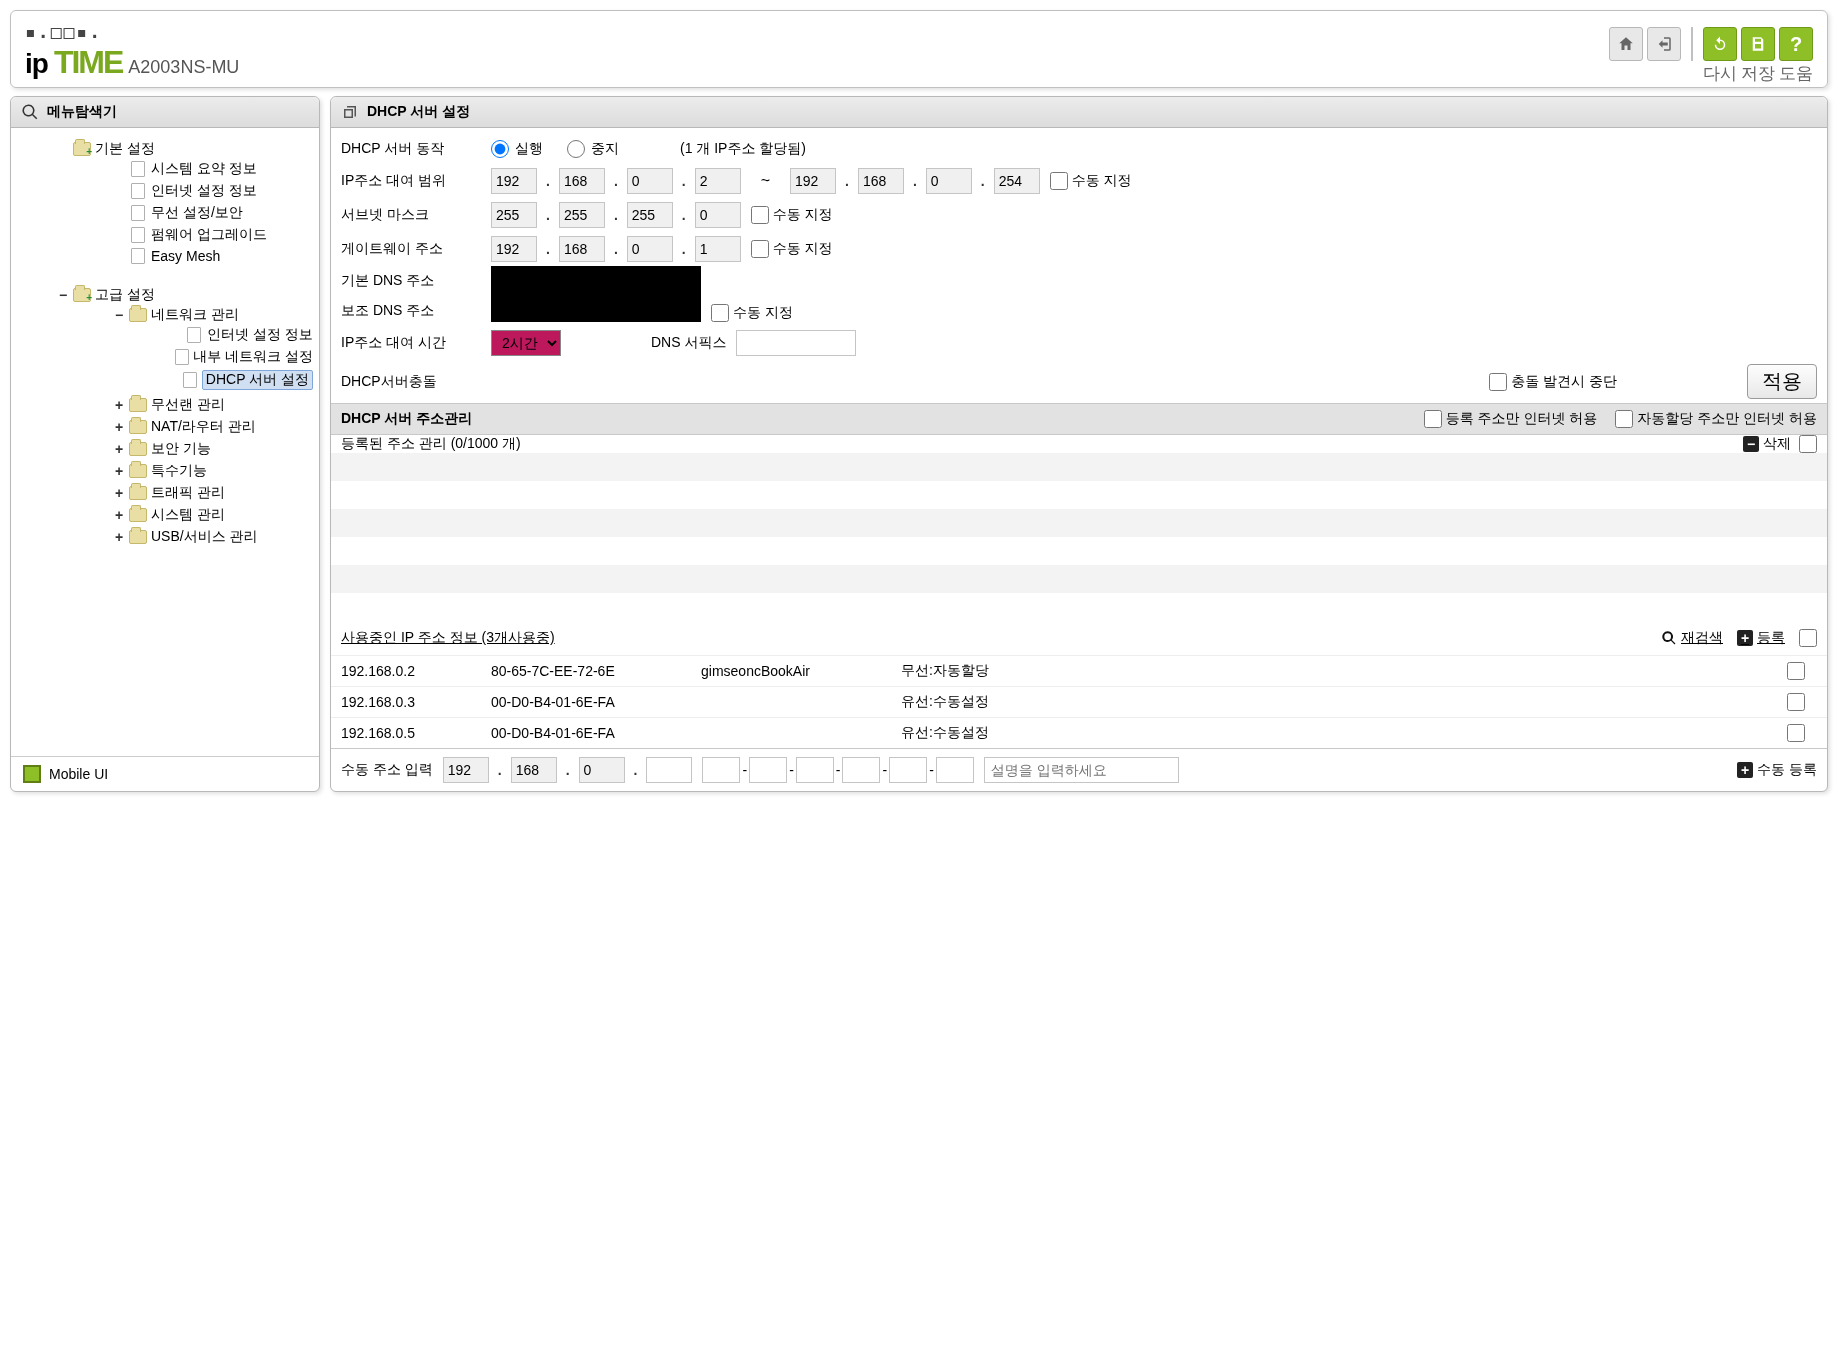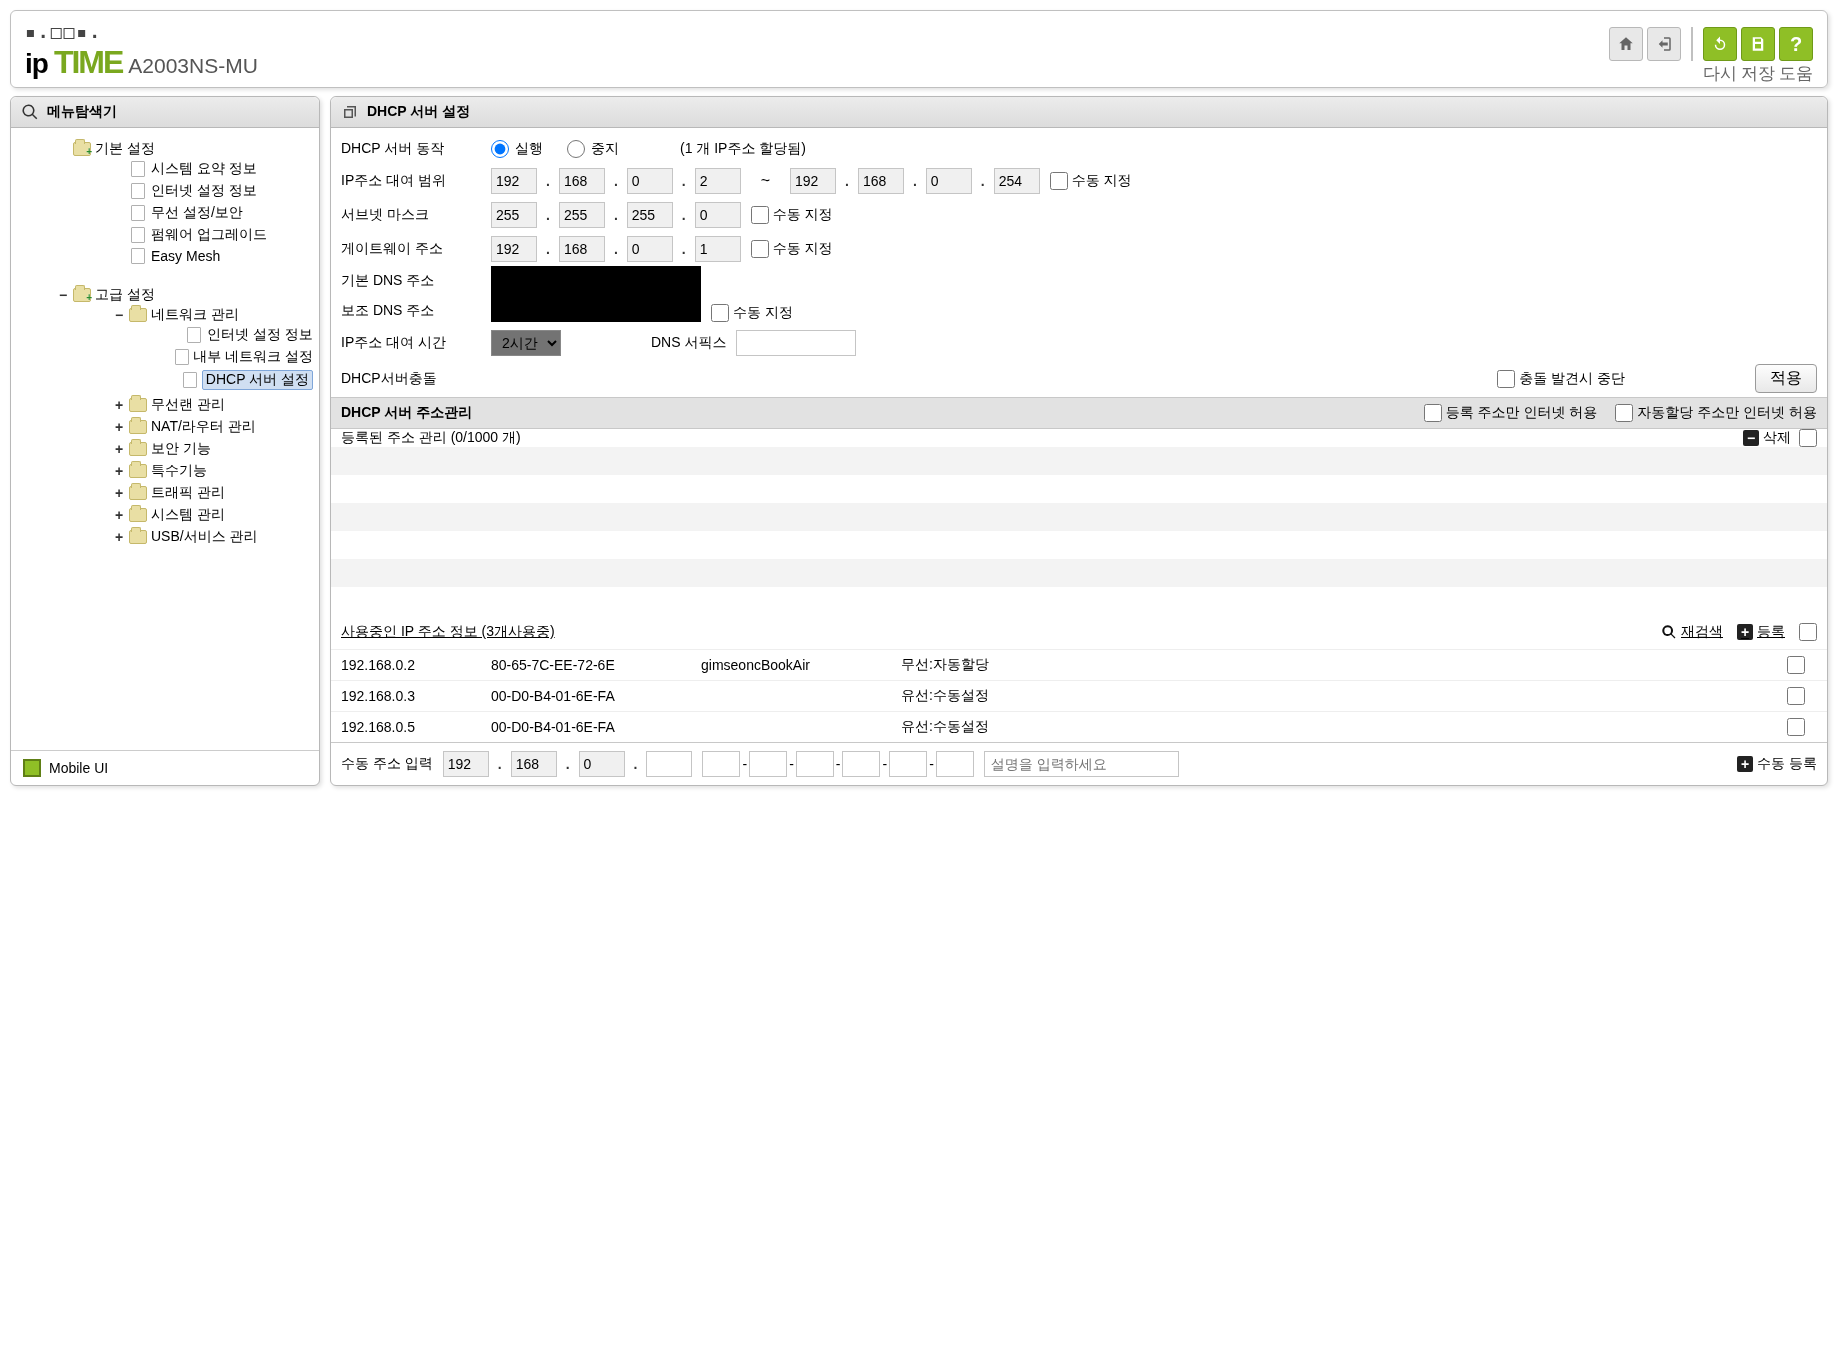--- a/index.html
+++ b/index.html
@@ -25,21 +25,21 @@
 .logo-dots {
   font-family: monospace;
   font-size: 18px;
   font-weight: 700;
   letter-spacing: 2px;
   color: #444;
 }
 .logo-line { display: flex; align-items: baseline; gap: 6px; }
 .logo-ip { font-size: 28px; font-weight: 700; color: #000; letter-spacing: -1px; }
 .logo-time { font-size: 32px; font-weight: 900; color: #7aa81f; letter-spacing: -2px; }
-.logo-model { font-size: 21px; color: #555; font-weight: 500; }
+.logo-model { font-size: 18px; color: #555; font-weight: 500; }
 .top-buttons { display: flex; align-items: flex-start; gap: 4px; padding-top: 10px; }
 .top-btn {
   width: 34px; height: 34px;
   display: flex; align-items: center; justify-content: center;
   border: 1px solid #b8b8b8; border-radius: 3px;
   background: #e8e8e8;
   color: #666;
 }
 .top-btn-wrap { display: flex; flex-direction: column; align-items: center; gap: 1px; }
 .top-btn.green { background: #8fbf26; color: #fff; border-color: #6f9a18; }
@@ -95,27 +95,27 @@
   border: 1px solid #c5c5c5; background: #f0f0f0; font-size: 14px;
 }
 .ip-dot { padding: 0 1px; color: #333; font-weight: 700; }
 .tilde { padding: 0 10px; font-size: 16px; }
 .chk-row { display: flex; align-items: center; gap: 4px; }
 .chk { width: 18px; height: 18px; }
 .radio-row { display: flex; align-items: center; gap: 24px; }
 .radio-row label { display: flex; align-items: center; gap: 6px; }
 .status-note { margin-left: 51px; }
 .black-block { width: 210px; height: 56px; background: #000; }
-.select { height: 26px; border: 1px solid #888; background: #737373; font-size: 14px; padding: 0 6px; }
+.select { height: 26px; border: 1px solid #888; background: #be185d; font-size: 14px; padding: 0 6px; }
 .dns-suffix-label { margin-left: 80px; }
 .dns-suffix-input { width: 120px; height: 26px; border: 1px solid #c5c5c5; background: #fff; padding: 0 4px; }
 .apply-row { justify-content: space-between; }
 .apply-btn {
   padding: 3px 14px; border: 1px solid #9a9a9a; border-radius: 4px;
-  background: linear-gradient(#fdfdfd,#e8e8e8); font-size: 16px;
+  background: linear-gradient(#fdfdfd,#e8e8e8); font-size: 20px;
 }
 .section-bar {
   background: #e2e2e2; border-top: 1px solid #c8c8c8; border-bottom: 1px solid #c8c8c8;
   padding: 6px 10px; display: flex; justify-content: space-between; align-items: center;
   font-weight: 700;
 }
 .section-bar .right { display: flex; gap: 18px; font-weight: 400; }
 .list-header {
   display: flex; justify-content: space-between; align-items: center;
   padding: 0 10px;

